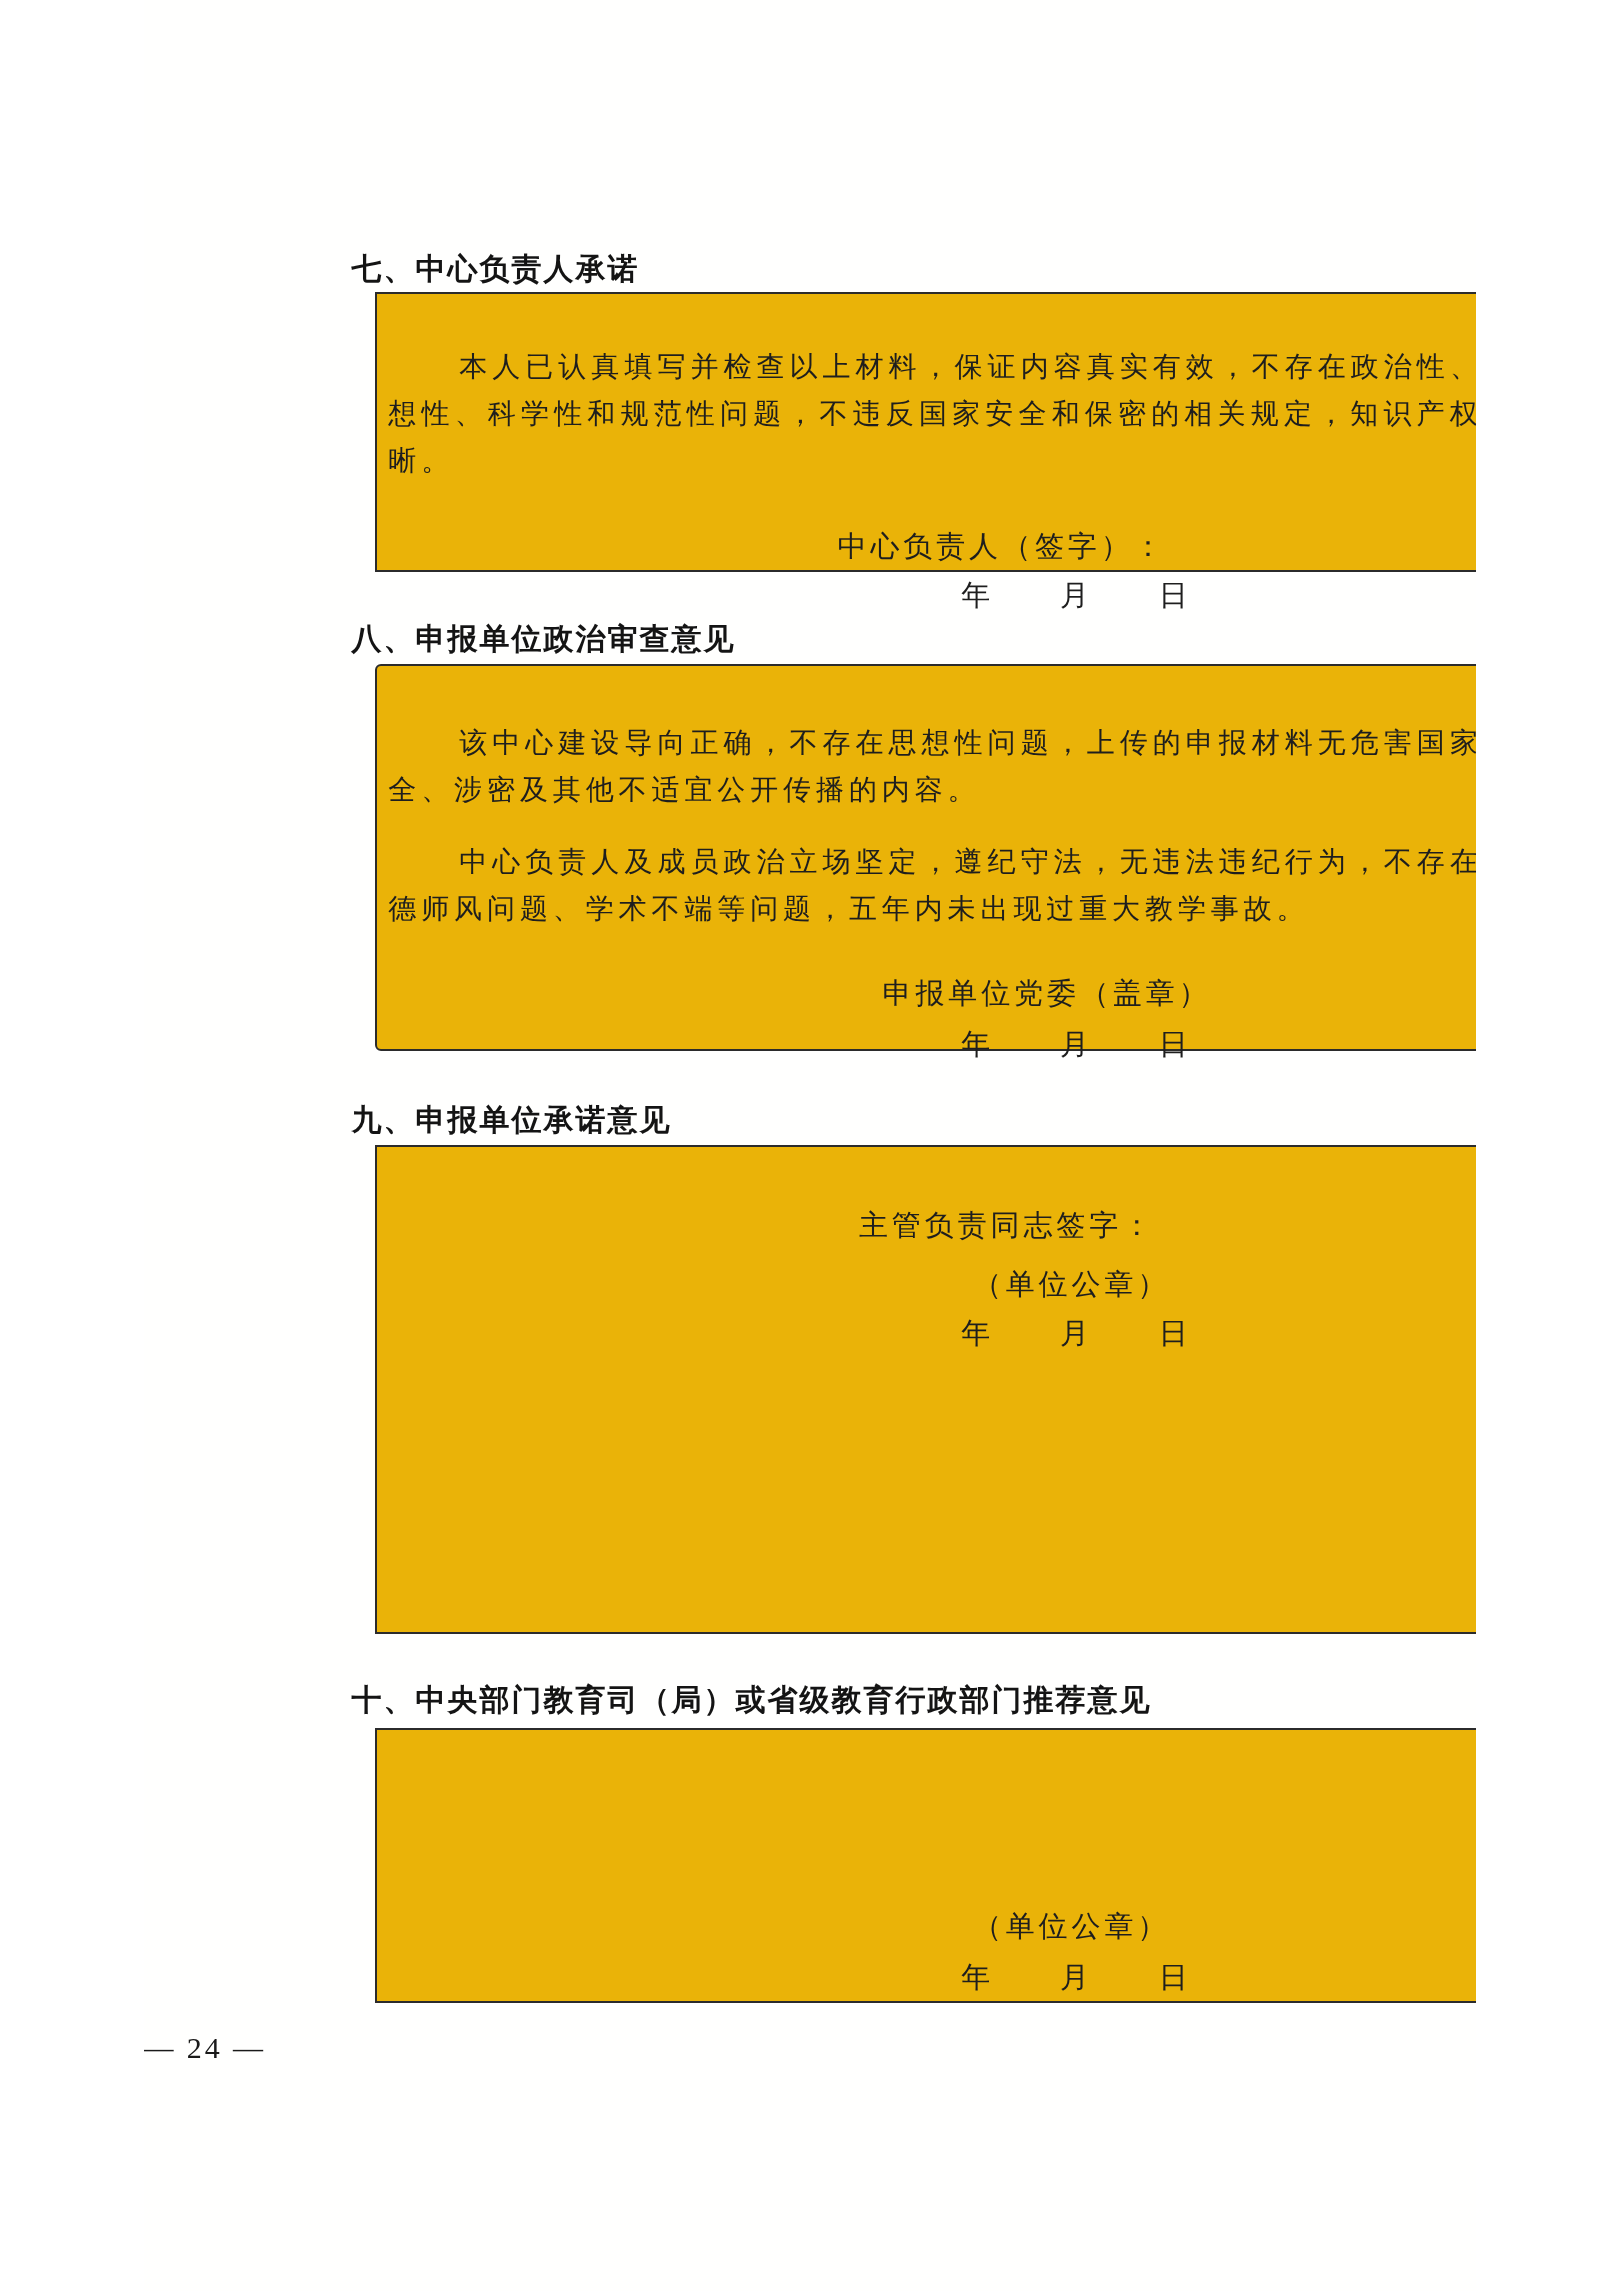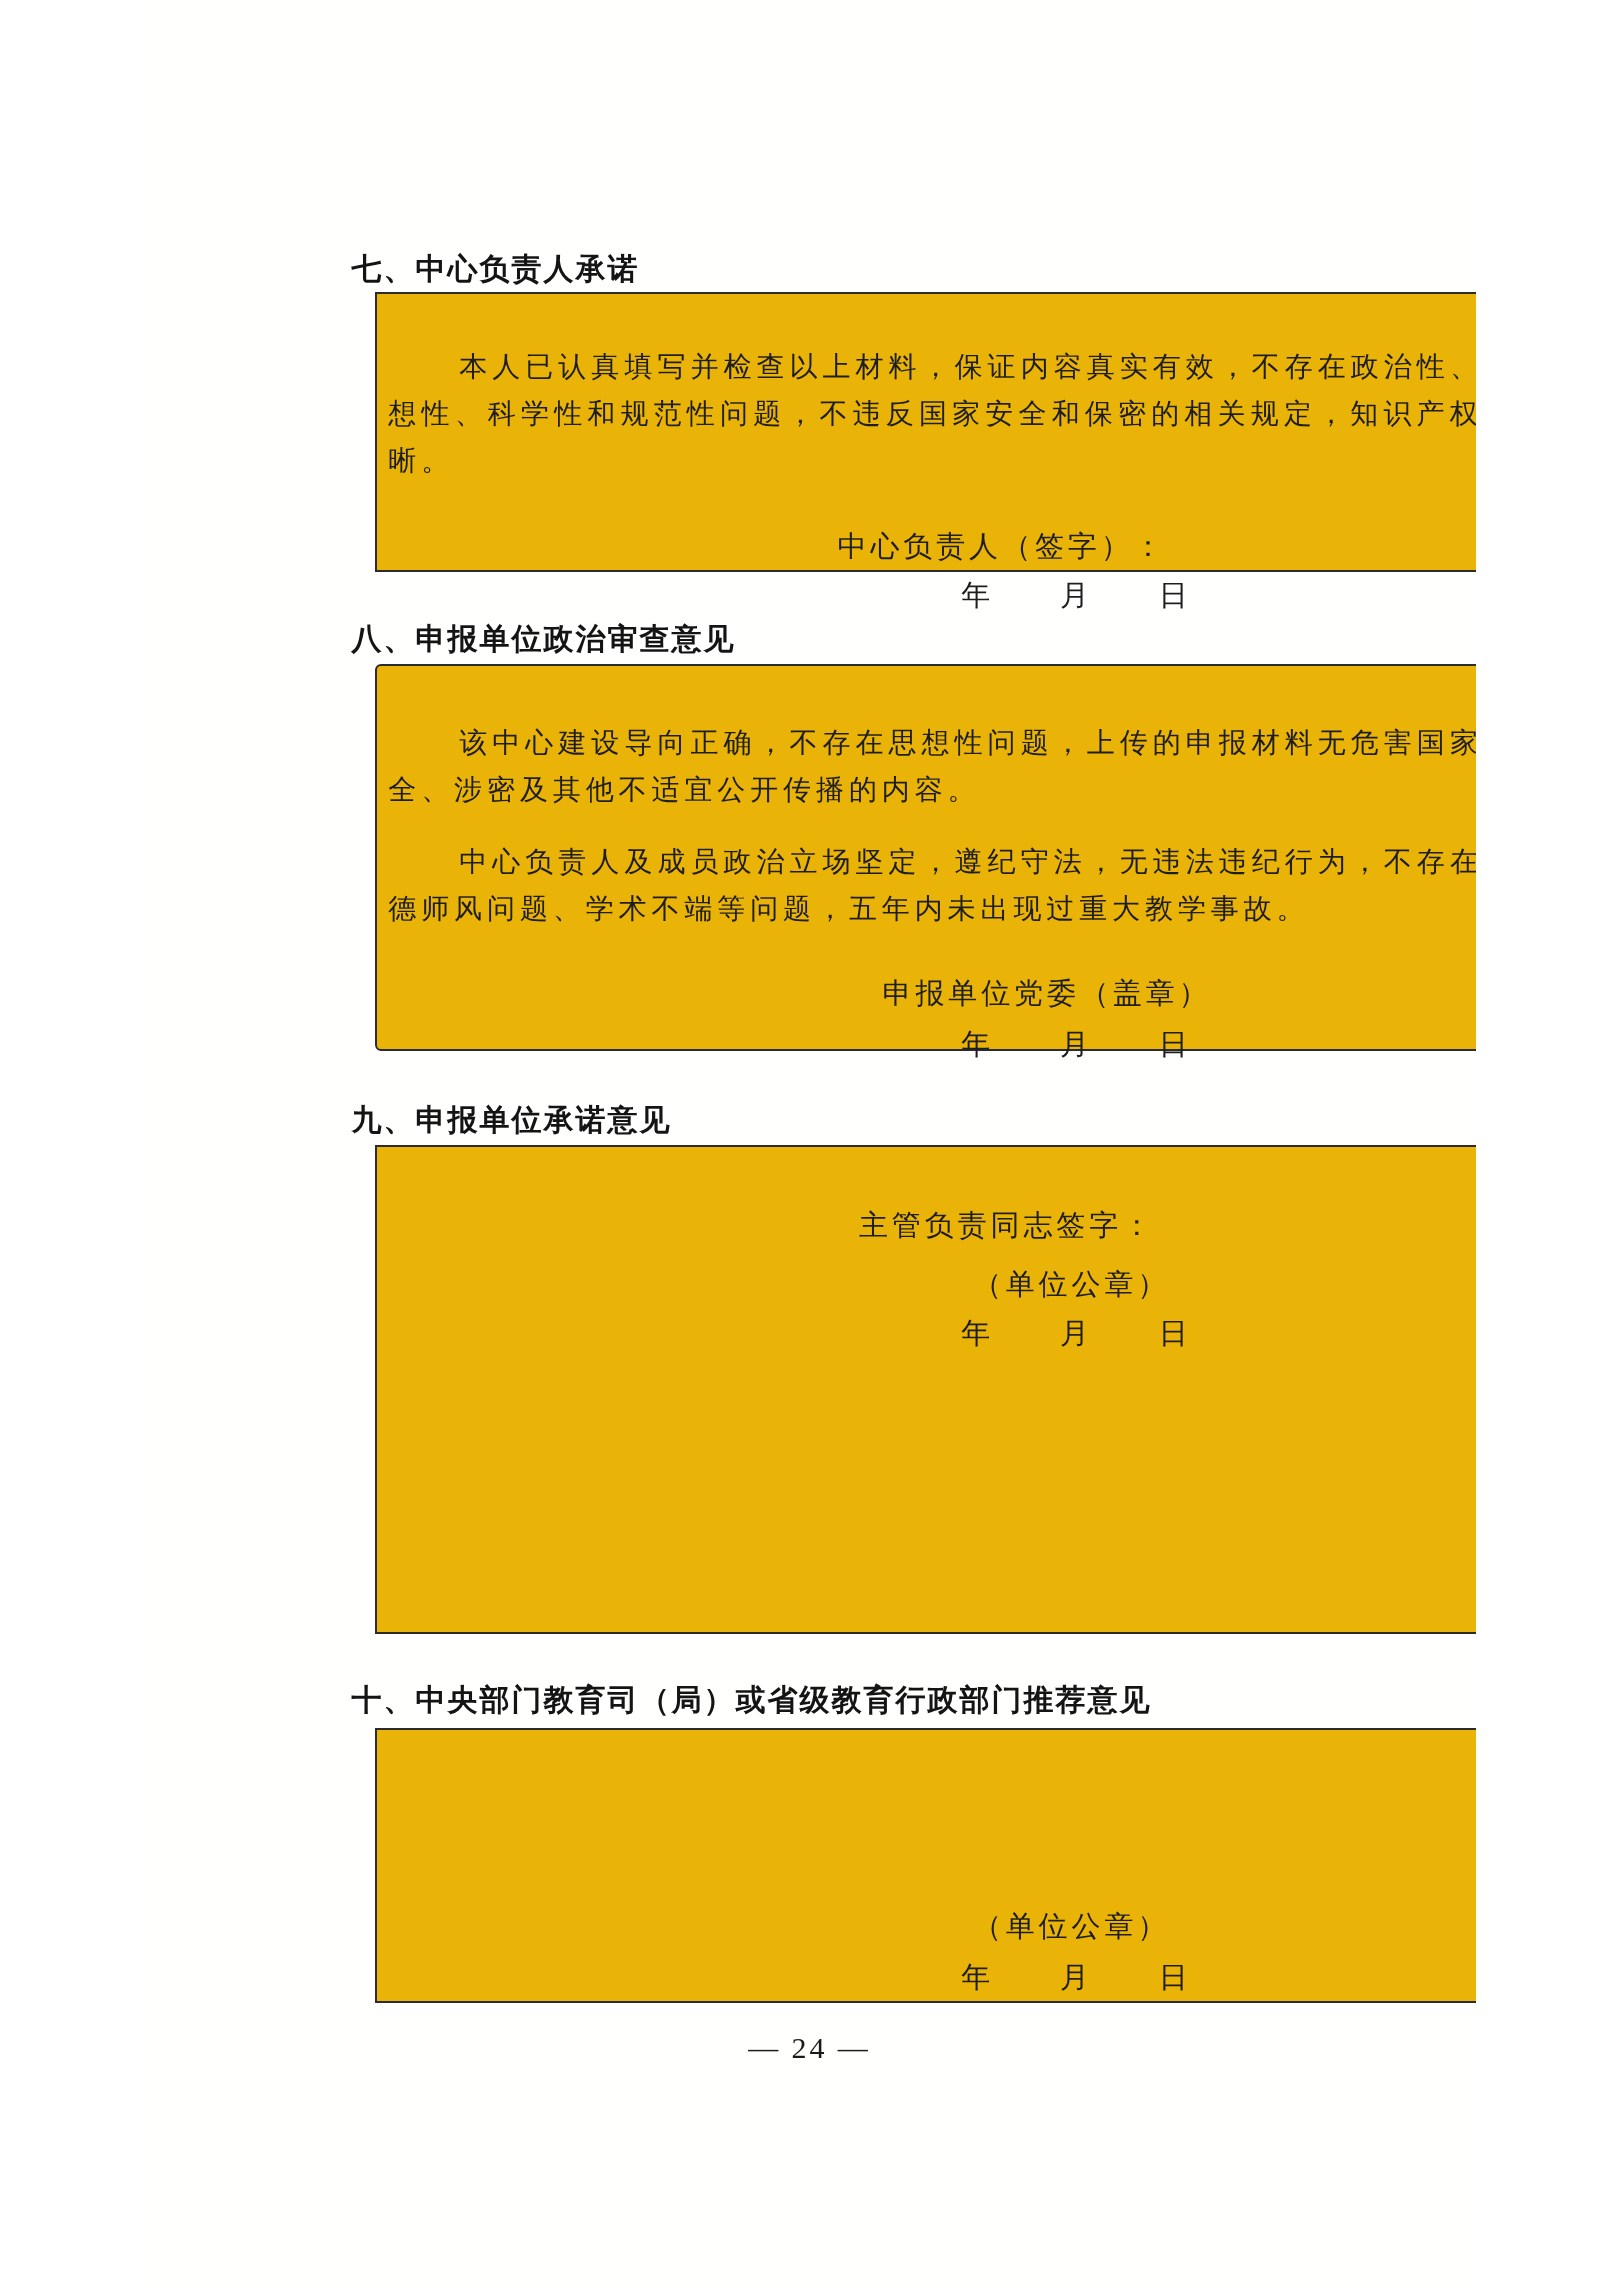--- a/index.html
+++ b/index.html
@@ -79,21 +79,20 @@
   #box9 .date-line  { margin-top:2px;  padding-left:245px; }
 
   #box10 .stamp-line { margin-top:173px; padding-left:235px; }
   #box10 .date-line  { margin-top:3.9px;   padding-left:245px; }
 
   .page-number {
     position:absolute;
     top:2031px;
     left:0; width:100%;
     margin:0;
-    text-align:center;
     font-size:30px;
     letter-spacing:2.9px;
     color:#1a1a1a;
   }
 </style>
 </head>
 <body>
 
 <div class="page">
 

